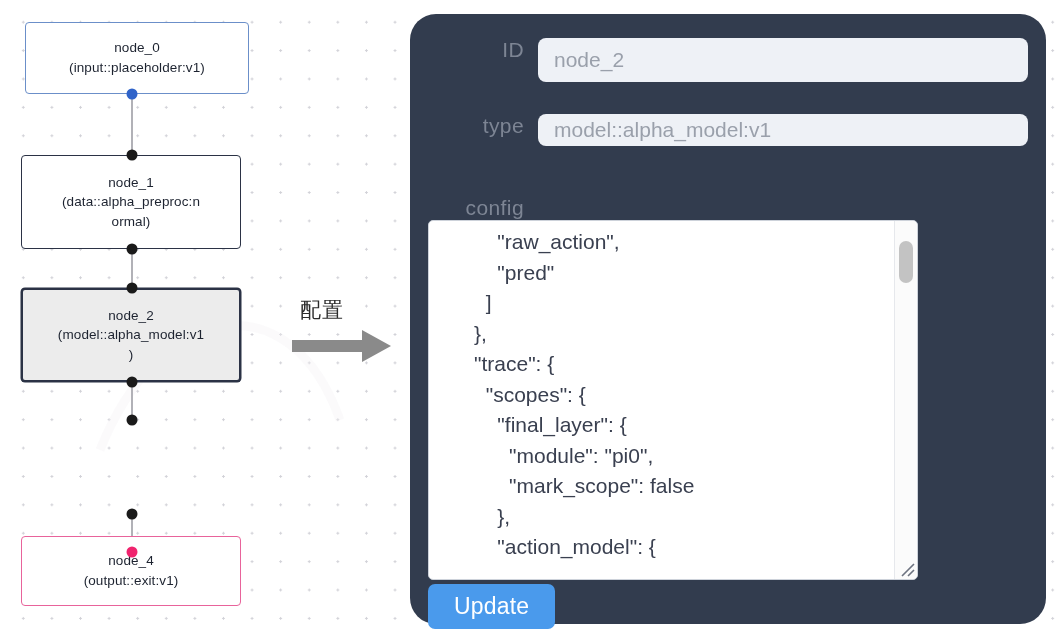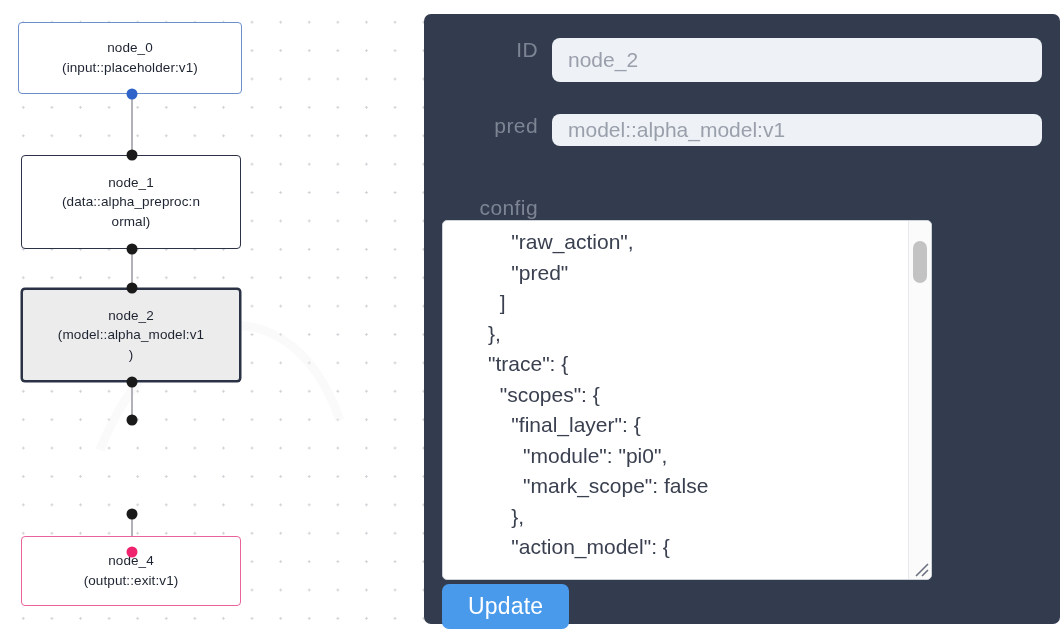--- a/index.html
+++ b/index.html
@@ -47,21 +47,21 @@
     justify-content: center;
     text-align: center;
     color: #1d2330;
     font-size: 13.5px;
     line-height: 1.45;
     letter-spacing: .1px;
     padding: 4px 8px;
   }
   .node .ntext { width: 100%; white-space: pre-line; word-break: break-all; }
 
-  .node.input-node  { border-color: #6b8fc9; }
+  .node.input-node  { border-color: #6b8fc9; margin-left: 7px; }
   .node.output-node { border-color: #e8639b; }
   .node.selected {
     background: #ececec;
     border-color: #2b3245;
     border-width: 2px;
     box-shadow: 0 0 0 0.5px #2b3245;
   }
 
   
   .handle {
@@ -93,24 +93,24 @@
     font-size: 21px;
     color: #2b2b2b;
     font-family: "DejaVu Sans", sans-serif;
     letter-spacing: 1px;
   }
   #arrow-shape { position: absolute; left: 0; top: 33px; }
 
   
   #panel {
     position: absolute;
-    left: 424px; top: 14px;
+    left: 410px; top: 14px;
     width: 636px; height: 610px;
     background: #323c4e;
-    border-radius: 7px;
+    border-radius: 26px;
     box-sizing: border-box;
   }
 
   .field-row {
     position: absolute;
     display: flex;
     align-items: flex-start;
   }
   .field-label {
     color: #7d8594;
@@ -240,31 +240,37 @@
 
   <div class="handle blue" style="left:132px; top:94px;"></div>
   <div class="handle" style="left:132px; top:155px;"></div>
   <div class="handle" style="left:132px; top:249px;"></div>
   <div class="handle" style="left:132px; top:288px;"></div>
   <div class="handle" style="left:132px; top:382px;"></div>
   <div class="handle" style="left:132px; top:420px;"></div>
   <div class="handle" style="left:132px; top:514px;"></div>
   <div class="handle pink" style="left:132px; top:552px;"></div>
 
+  <div id="arrow-group">
+    <div id="arrow-label">配置</div>
+    <svg id="arrow-shape" width="100" height="34" viewBox="0 0 100 34">
+      <path d="M0 11 H70 V1 L99 17 L70 33 V23 H0 Z" fill="#8a8a8a"></path>
+    </svg>
+  </div>
 </div>
 
 <div id="panel">
 
   <div class="field-row" id="row-id">
     <div class="field-label">ID</div>
     <input class="field-input" type="text" value="node_2" placeholder="node id" style="">
   </div>
 
   <div class="field-row" id="row-type">
-    <div class="field-label">pred</div>
+    <div class="field-label">type</div>
     <input class="field-input" type="text" value="model::alpha_model:v1" placeholder="node type" style="">
   </div>
 
   <div class="field-row" id="row-config">
     <div class="field-label">config</div>
     <div id="config-wrap">
       <textarea id="config-text" placeholder="node config json" style="">          "raw_action",
           "pred"
         ]
       },

